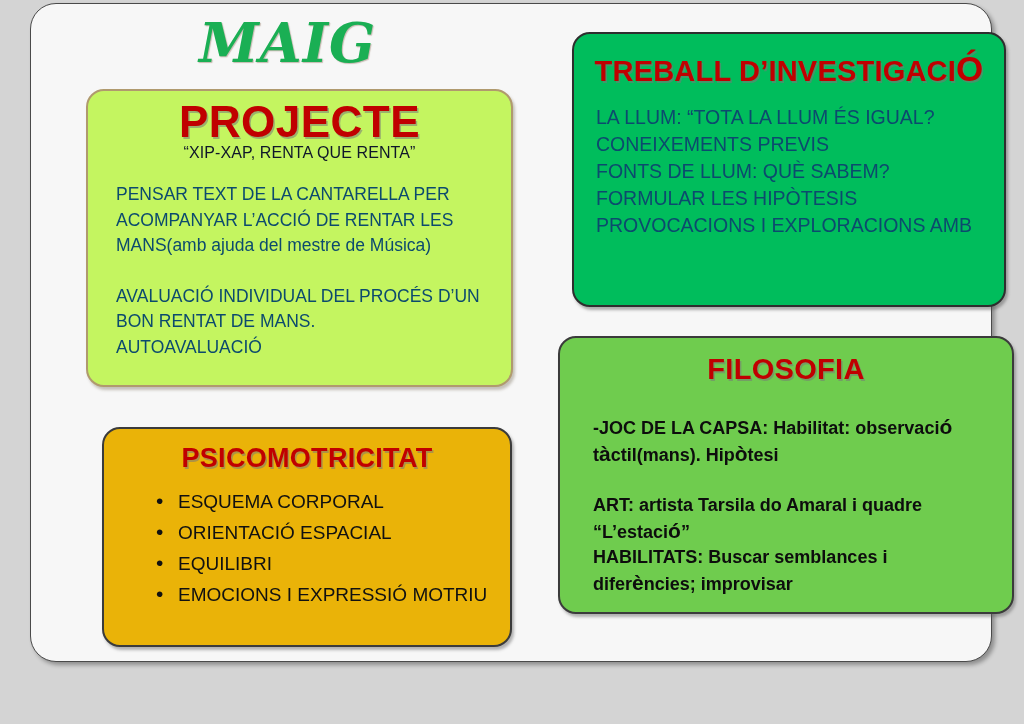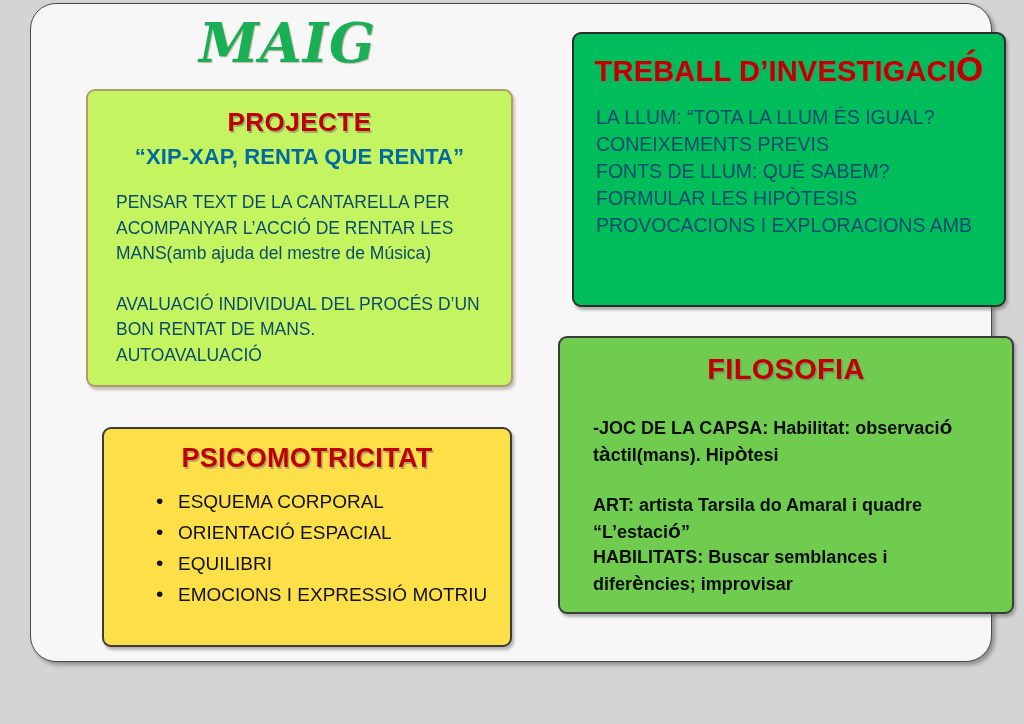--- a/index.html
+++ b/index.html
@@ -41,21 +41,21 @@
     line-height: 62px;
     color: #1aaf54;
     text-shadow: 1px 1px 1px rgba(140,110,90,0.45);
     letter-spacing: 1px;
   }
 
   
   .card {
     position: absolute;
     box-sizing: border-box;
-    border-radius: 9px;
+    border-radius: 18px;
   }
   .card-title {
     text-align: center;
     color: #c00000;
     font-weight: bold;
     text-shadow: 1.5px 1.5px 0.5px rgba(120,120,120,0.55);
   }
   .card-body {
     color: #0c4a6e;
   }
@@ -64,48 +64,48 @@
   #card-projecte {
     left: 55px;
     top: 85px;
     width: 427px;
     height: 298px;
     background: #c4f560;
     border: 2px solid #b09a6e;
     box-shadow: 2px 3px 3px rgba(120,110,90,0.4);
   }
   #card-projecte .card-title {
-    font-size: 26px;
+    font-size: 44px;
     line-height: 40px;
     margin-top: 11px;
     letter-spacing: 0.5px;
   }
   #projecte-subtitle {
     text-align: center;
-    font-size: 22px;
-    font-weight: bold;
-    color: #0369a1;
+    font-size: 16px;
+    font-weight: normal;
+    color: #0f172a;
     margin-top: 2px;
     letter-spacing: 0.1px;
   }
   #card-projecte .card-body {
     font-size: 17.5px;
     line-height: 25.5px;
     padding: 0 22px 0 28px;
     margin-top: 20px;
   }
   #card-projecte .para-gap { height: 25px; }
 
   
   #card-psico {
     left: 71px;
     top: 423px;
     width: 410px;
     height: 220px;
-    background: #fde047;
+    background: #eab308;
     border: 2px solid #3b3b3b;
     box-shadow: 2px 3px 3px rgba(90,90,90,0.45);
   }
   #card-psico .card-title {
     font-size: 27px;
     line-height: 32px;
     margin-top: 13px;
     letter-spacing: 0.3px;
   }
   #psico-list {

